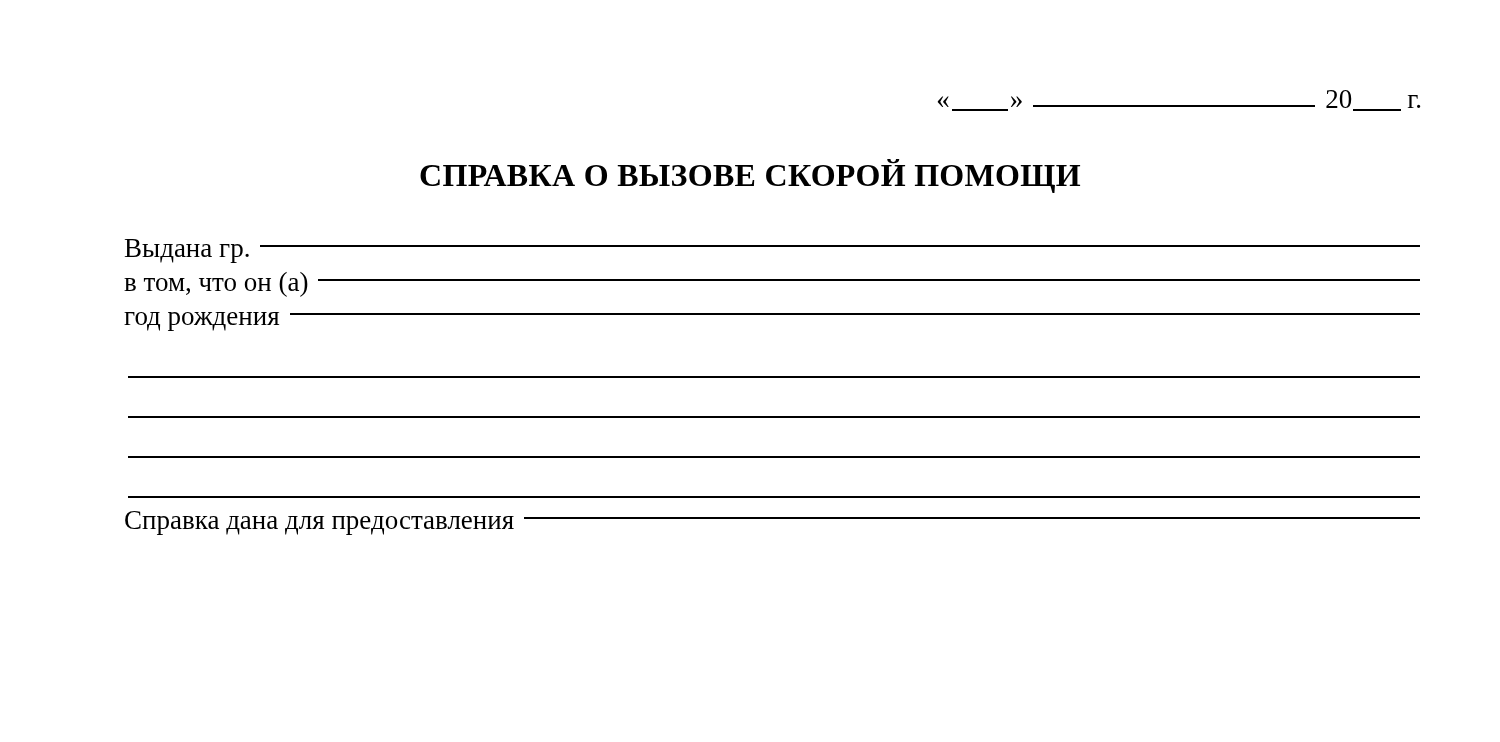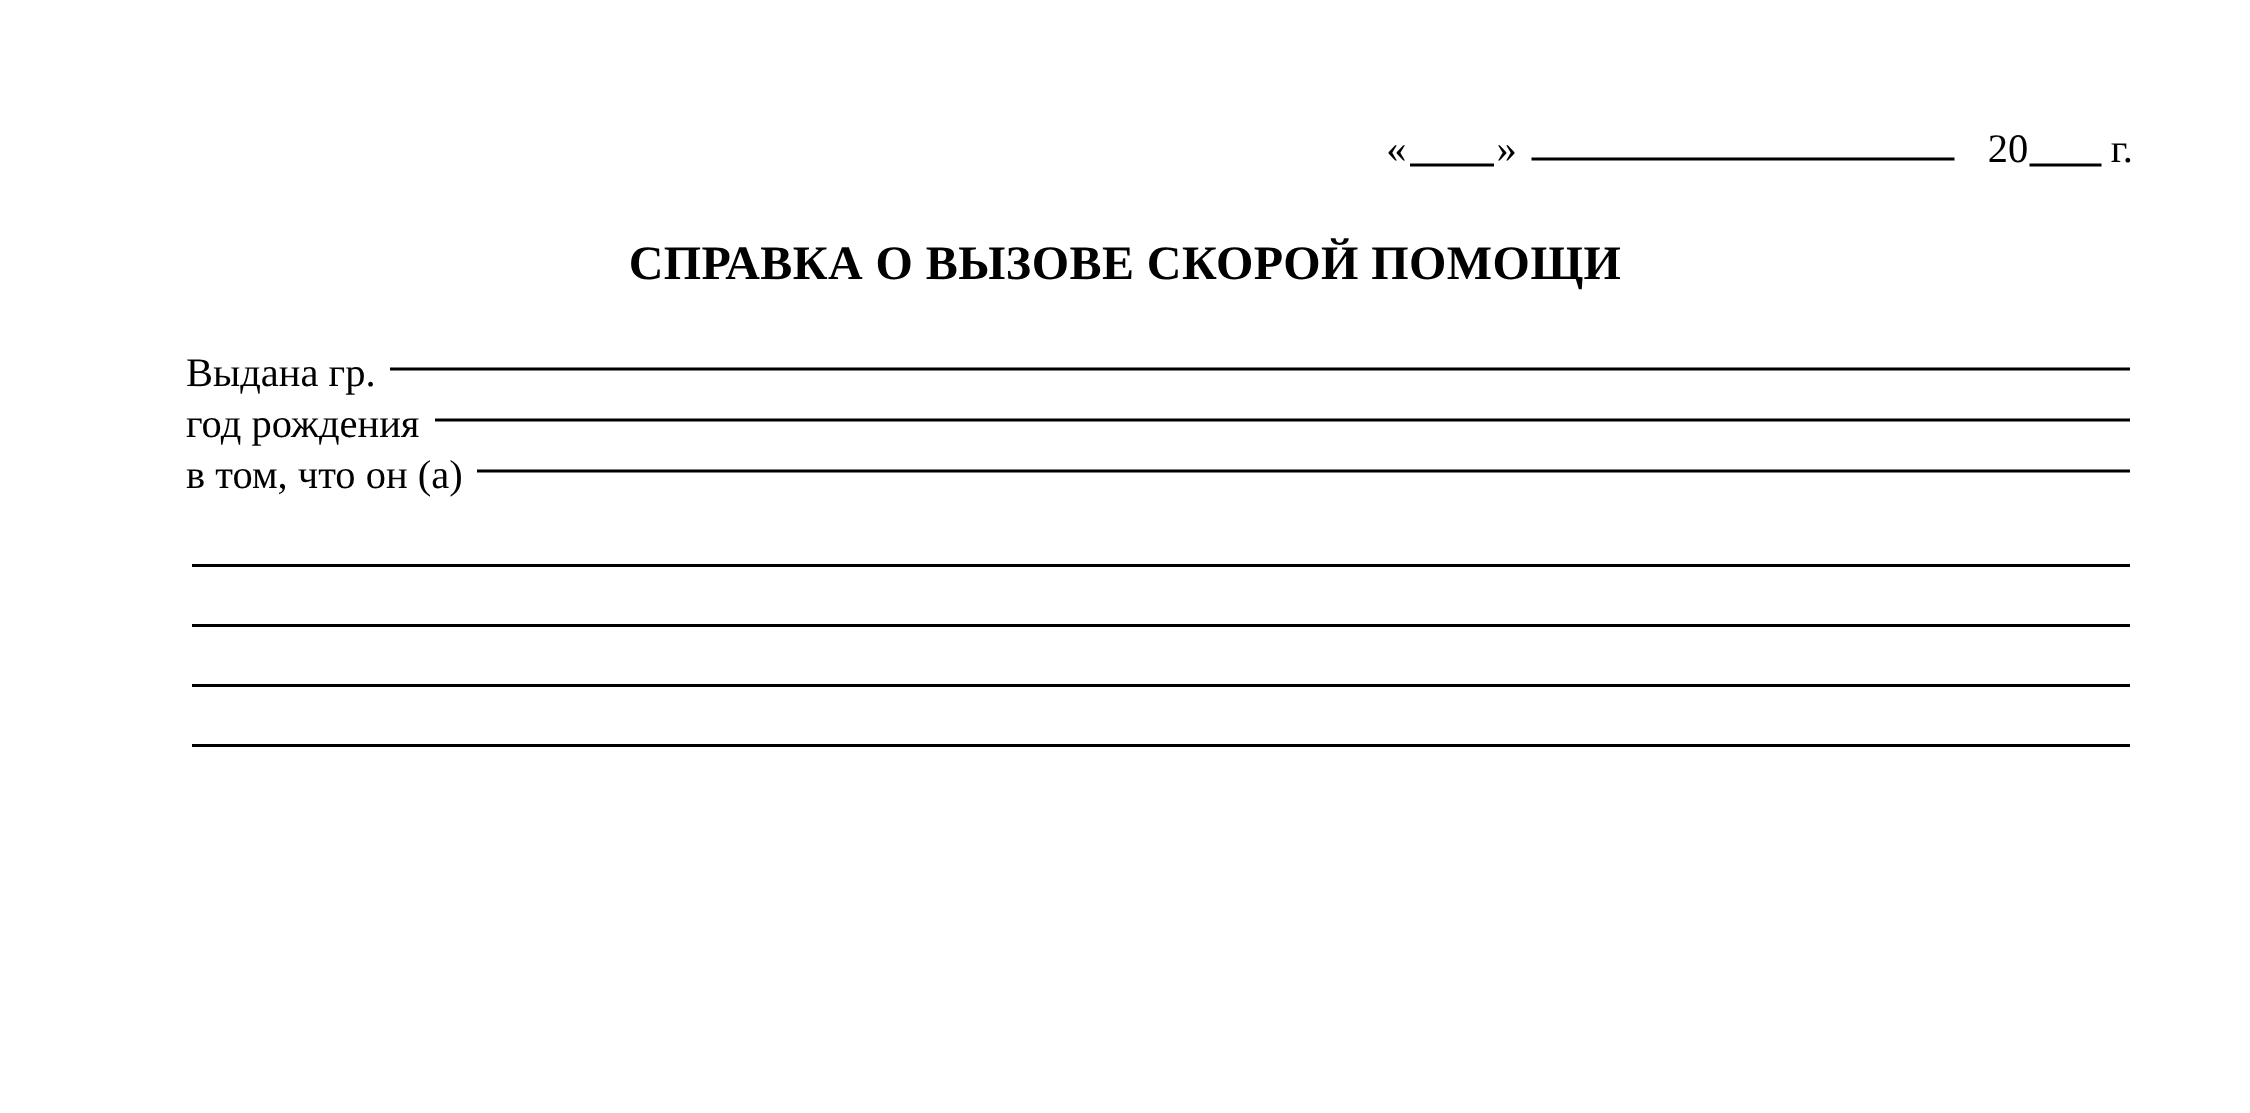--- a/index.html
+++ b/index.html
@@ -35,21 +35,21 @@
     border-bottom: 2px solid #000;
     margin: 0 2px 2px 2px;
   }
   .date-row .quote-close { margin-left: 0px; }
   .date-row .long-blank {
     display: inline-block;
     width: 282px;
     border-bottom: 2px solid #000;
     margin: 0 10px 6px 10px;
   }
-  .date-row .year-num { margin-left: 12px; }
+  .date-row .year-num { margin-left: 0px; }
   .date-row .year-blank {
     display: inline-block;
     width: 48px;
     border-bottom: 2px solid #000;
     margin: 0 6px 2px 1px;
   }
 
   
   .doc-title {
     position: absolute;
@@ -120,37 +120,41 @@
   <div class="doc-title">СПРАВКА О ВЫЗОВЕ СКОРОЙ ПОМОЩИ</div>
 
   <div class="form">
 
     <div class="form-row">
       <span class="label">Выдана гр.</span>
       <span class="rule"></span>
     </div>
 
     <div class="form-row">
-      <span class="label">год рождения</span>
+      <span class="label">в том, что он (а)</span>
       <span class="rule"></span>
     </div>
 
     <div class="form-row">
-      <span class="label">в том, что он (а)</span>
+      <span class="label">год рождения</span>
       <span class="rule"></span>
     </div>
 
     <div class="blank-row row-gap-1">
       <span class="rule"></span>
     </div>
     <div class="blank-row row-gap-2">
       <span class="rule"></span>
     </div>
     <div class="blank-row row-gap-2">
       <span class="rule"></span>
     </div>
     <div class="blank-row row-gap-2">
       <span class="rule"></span>
     </div>
 
+    <div class="form-row">
+      <span class="label">Справка дана для предоставления</span>
+      <span class="rule"></span>
+    </div>
 
   </div>
 </div>
 
 </body></html>

